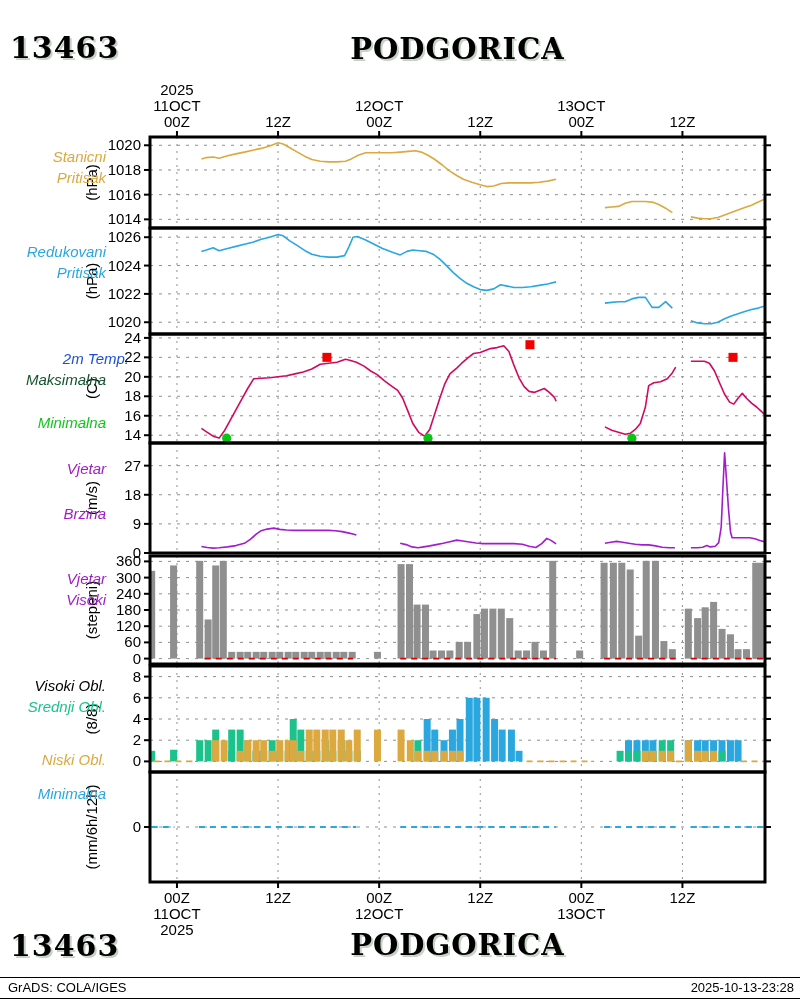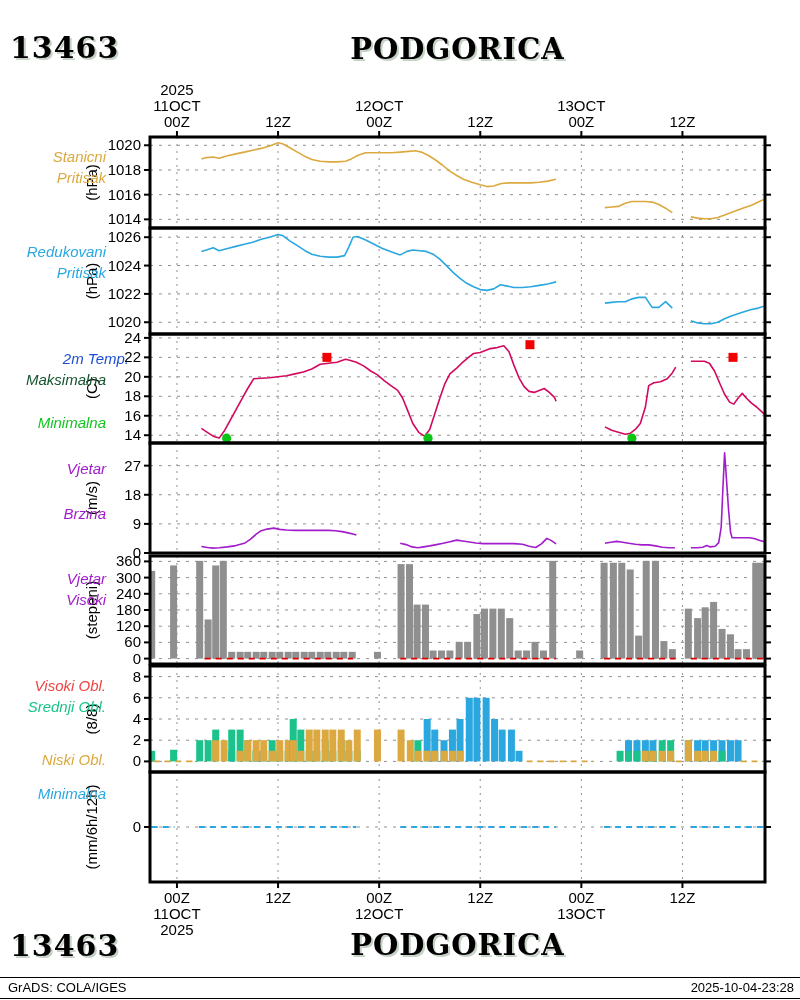--- a/index.html
+++ b/index.html
@@ -486,26 +486,26 @@
       <div class="plabel-line" style="top: 167px; color: rgb(219, 169, 63);">Pritisak</div>
       <div class="plabel-line" style="top: 241px; color: rgb(42, 167, 223);">Redukovani</div>
       <div class="plabel-line" style="top: 262px; color: rgb(42, 167, 223);">Pritisak</div>
       <div class="plabel-line" style="top: 348px; color: #1d4ed8; margin-left: 23px;">2m Temp.</div>
       <div class="plabel-line" style="top: 369px; color: #14532d;">Maksimalna</div>
       <div class="plabel-line" style="top: 412px; color: rgb(18, 196, 30);">Minimalna</div>
       <div class="plabel-line" style="top: 458px; color: rgb(162, 28, 203);">Vjetar</div>
       <div class="plabel-line" style="top: 503px; color: rgb(162, 28, 203); text-align: right;">Brzina</div>
       <div class="plabel-line" style="top: 568px; color: rgb(162, 28, 203);">Vjetar</div>
       <div class="plabel-line" style="top: 589px; color: rgb(162, 28, 203);">Visoki</div>
-      <div class="plabel-line" style="top: 675px; color: #ef4444;">Visoki Obl.</div>
+      <div class="plabel-line" style="top: 675px; color: #000000;">Visoki Obl.</div>
       <div class="plabel-line" style="top: 696px; color: rgb(27, 194, 139);">Srednji Obl.</div>
       <div class="plabel-line" style="top: 717px; color: rgb(219, 169, 63); margin-top: 32px;">Niski Obl.</div>
       <div class="plabel-line" style="top: 783px; color: rgb(42, 167, 223);">Minimalna</div>
     </div>
 
   <div class="bigname" id="ftr-station">13463</div>
   <div class="bigname" id="ftr-title">PODGORICA</div>
 
   <div id="footer-rule-top"></div>
   <div id="footer-left">GrADS: COLA/IGES</div>
-  <div id="footer-right">2025-10-04-23:28</div>
+  <div id="footer-right">2025-10-13-23:28</div>
   <div id="footer-rule-bot"></div>
 </div>
 
 </body></html>

